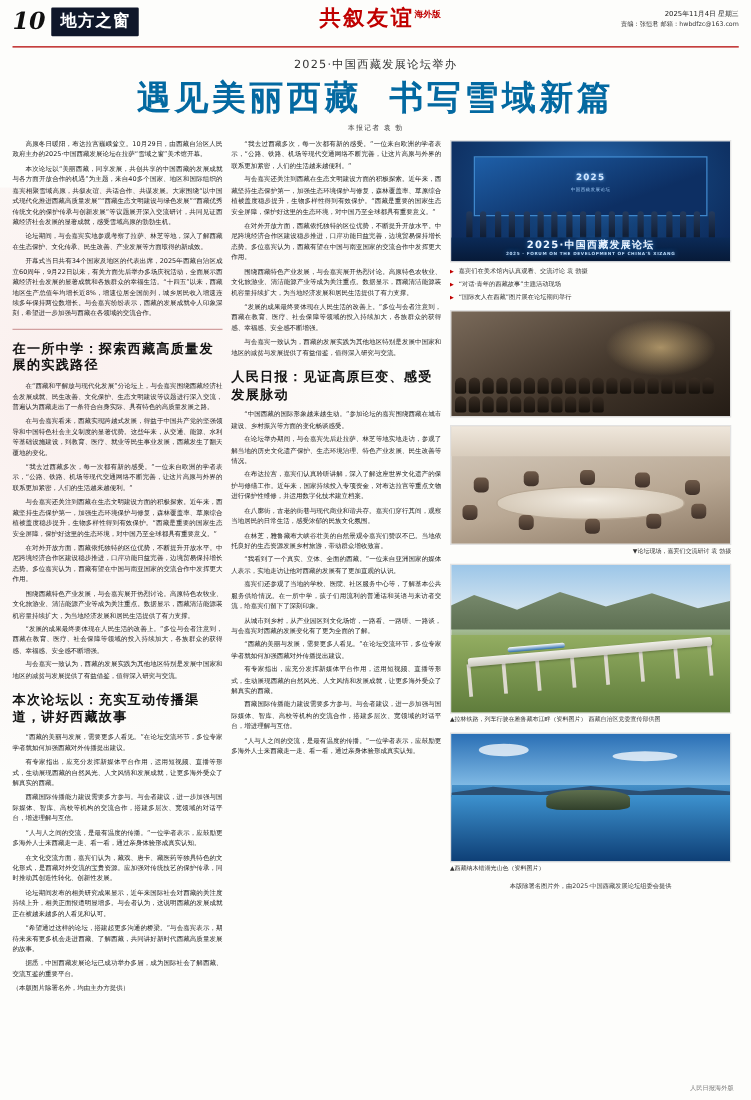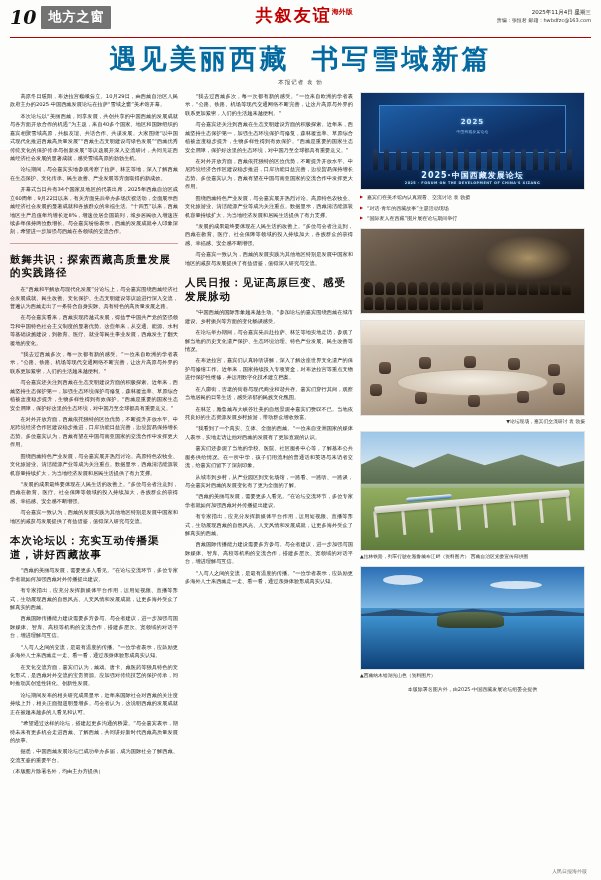--- a/index.html
+++ b/index.html
@@ -40,21 +40,21 @@
   }
   .page-num {
     font-family: "DejaVu Serif", "Liberation Serif", serif;
     font-weight: bold;
     font-style: italic;
     font-size: 19px;
     color: #111;
     line-height: 1;
   }
   .section-badge {
-    background: #737373;
+    background: #0f172a;
     color: #fff;
     font-size: 13px;
     font-weight: bold;
     letter-spacing: 1px;
     padding: 2px 7px 3px 7px;
     border-radius: 1px;
     font-family: "DejaVu Sans", sans-serif;
   }
   .mh-center {
     text-align: center;
@@ -376,36 +376,37 @@
       <div class="mh-logo">
         <span>共叙友谊</span><span class="mini">海外版</span>
       </div>
     </div>
     <div class="mh-right">
       <div class="dateline">2025年11月4日  星期三</div>
       <div>责编：张恒君    邮箱：hwbdfzc@163.com</div>
     </div>
   </div>
 
+  <div class="kicker">2025·中国西藏发展论坛举办</div>
   <div class="headline">
     <span>遇见美丽西藏</span><span class="gap"></span><span>书写雪域新篇</span>
   </div>
   <div class="byline">本报记者    袁  勃</div>
 
   <div class="content">
 
     <div class="col col-a">
       <p class="para">高原冬日暖阳，布达拉宫巍峨耸立。10月29日，由西藏自治区人民政府主办的2025·中国西藏发展论坛在拉萨“雪域之窗”美术馆开幕。</p>
       <p class="para">本次论坛以“美丽西藏，同享发展，共创共享的中国西藏的发展成就与各方面开放合作的机遇”为主题，来自40多个国家、地区和国际组织的嘉宾相聚雪域高原，共叙友谊、共话合作、共谋发展。大家围绕“以中国式现代化推进西藏高质量发展”“西藏生态文明建设与绿色发展”“西藏优秀传统文化的保护传承与创新发展”等议题展开深入交流研讨，共同见证西藏经济社会发展的显著成就，感受雪域高原的勃勃生机。</p>
       <p class="para">论坛期间，与会嘉宾实地参观考察了拉萨、林芝等地，深入了解西藏在生态保护、文化传承、民生改善、产业发展等方面取得的新成效。</p>
       <p class="para">开幕式当日共有34个国家及地区的代表出席，2025年西藏自治区成立60周年，9月22日以来，有关方面先后举办多场庆祝活动，全面展示西藏经济社会发展的显著成就和各族群众的幸福生活。“十四五”以来，西藏地区生产总值年均增长近8%，增速位居全国前列，城乡居民收入增速连续多年保持两位数增长。与会嘉宾纷纷表示，西藏的发展成就令人印象深刻，希望进一步加强与西藏在各领域的交流合作。</p>
 
       <hr class="divider red">
 
-      <div class="subhead">鼓舞共识：探索西藏高质量发展的实践路径</div>
+      <div class="subhead">在一所中学：探索西藏高质量发展的实践路径</div>
 
       <p class="para">在“西藏和平解放与现代化发展”分论坛上，与会嘉宾围绕西藏经济社会发展成就、民生改善、文化保护、生态文明建设等议题进行深入交流，普遍认为西藏走出了一条符合自身实际、具有特色的高质量发展之路。</p>
       <p class="para">在与会嘉宾看来，西藏实现跨越式发展，得益于中国共产党的坚强领导和中国特色社会主义制度的显著优势。这些年来，从交通、能源、水利等基础设施建设，到教育、医疗、就业等民生事业发展，西藏发生了翻天覆地的变化。</p>
       <p class="para">“我去过西藏多次，每一次都有新的感受。”一位来自欧洲的学者表示，“公路、铁路、机场等现代交通网络不断完善，让这片高原与外界的联系更加紧密，人们的生活越来越便利。”</p>
       <p class="para">与会嘉宾还关注到西藏在生态文明建设方面的积极探索。近年来，西藏坚持生态保护第一，加强生态环境保护与修复，森林覆盖率、草原综合植被盖度稳步提升，生物多样性得到有效保护。“西藏是重要的国家生态安全屏障，保护好这里的生态环境，对中国乃至全球都具有重要意义。”</p>
       <p class="para">在对外开放方面，西藏依托独特的区位优势，不断提升开放水平。中尼跨境经济合作区建设稳步推进，口岸功能日益完善，边境贸易保持增长态势。多位嘉宾认为，西藏有望在中国与南亚国家的交流合作中发挥更大作用。</p>
       <p class="para">围绕西藏特色产业发展，与会嘉宾展开热烈讨论。高原特色农牧业、文化旅游业、清洁能源产业等成为关注重点。数据显示，西藏清洁能源装机容量持续扩大，为当地经济发展和居民生活提供了有力支撑。</p>
       <p class="para">“发展的成果最终要体现在人民生活的改善上。”多位与会者注意到，西藏在教育、医疗、社会保障等领域的投入持续加大，各族群众的获得感、幸福感、安全感不断增强。</p>
       <p class="para">与会嘉宾一致认为，西藏的发展实践为其他地区特别是发展中国家和地区的减贫与发展提供了有益借鉴，值得深入研究与交流。</p>
 

